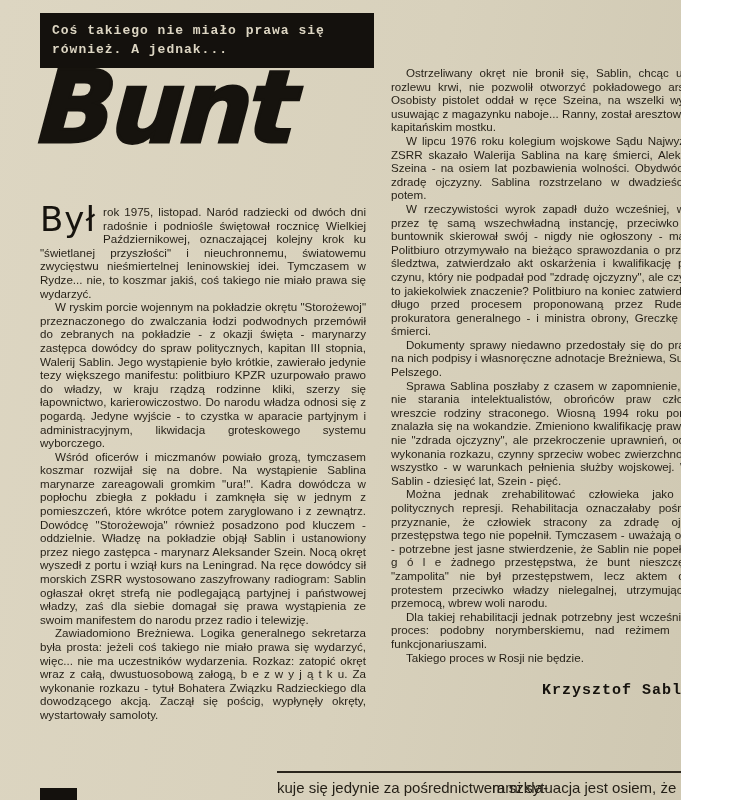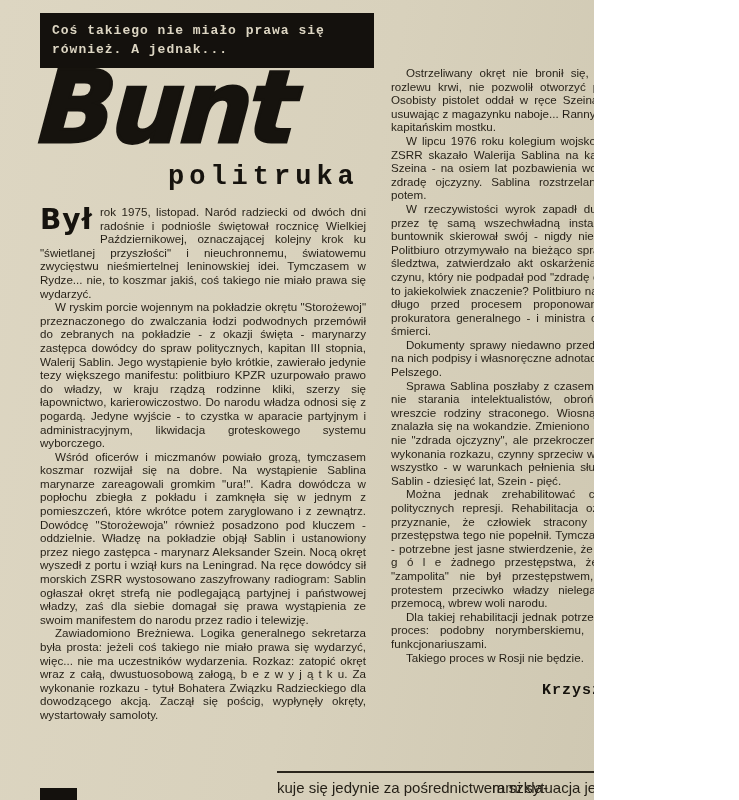--- a/index.html
+++ b/index.html
@@ -1,18 +1,18 @@
 <!DOCTYPE html>
 <html lang="pl"><head>
 <meta charset="utf-8">
 <style>
   html,body{margin:0;padding:0;}
   .page{
     position:relative;
-    width:594px;height:800px;
+    width:681px;height:800px;
     background:#d8d1bc;
     background:linear-gradient(100deg,#ddd6c2 0%,#d8d1bc 55%,#cfc8b2 100%);
     color:#221e16;
     overflow:hidden;
     font-family:"Liberation Sans", sans-serif;
   }
   
   .kicker{
     position:absolute;left:40px;top:13px;width:334px;box-sizing:border-box;
     background:#14110d;color:#ddd6c3;
@@ -41,22 +41,22 @@
     font-size:11.6px;line-height:13.6px;
     text-align:justify;text-indent:15px;
     color:#241f16;
   }
   .body p.first{text-indent:0;}
   .left-body{position:absolute;left:40px;top:205px;width:326px;}
   .right-body{position:absolute;left:391px;top:26px;width:325px;margin-top:40px;}
   .dropcap{
     float:left;
     font-family:"DejaVu Sans", sans-serif;
-    font-weight:bold;
-    font-size:28px;line-height:27px;
+    font-weight:normal;
+    font-size:34px;line-height:27px;
     padding:1px 7px 0 0;
     letter-spacing:1px;
     color:#16130e;
   }
   .byline{
     margin-top:18px;
     text-align:right;
     font-family:"Liberation Mono", monospace;
     font-weight:bold;font-size:15px;letter-spacing:1px;
     color:#16130e;
@@ -83,21 +83,20 @@
 <body>
 
 <div class="page">
 
   <div class="kicker">
     <span>Coś takiego nie miało prawa się</span>
     <span>również. A jednak...</span>
   </div>
 
   <h1 class="title">Bunt</h1>
-  <div class="subtitle">politruka</div>
 
   <div class="body left-body">
     <p class="first"><span class="dropcap">Był</span><span>rok 1975, listopad. Naród radziecki od dwóch dni radośnie i podniośle świętował rocznicę Wielkiej Październikowej, oznaczającej kolejny krok ku "świetlanej przyszłości" i nieuchronnemu, światowemu zwycięstwu nieśmiertelnej leninowskiej idei. Tymczasem w Rydze... nie, to koszmar jakiś, coś takiego nie miało prawa się wydarzyć.</span></p>
     <p>W ryskim porcie wojennym na pokładzie okrętu "Storożewoj" przeznaczonego do zwalczania łodzi podwodnych przemówił do zebranych na pokładzie - z okazji święta - marynarzy zastępca dowódcy do spraw politycznych, kapitan III stopnia, Walerij Sablin. Jego wystąpienie było krótkie, zawierało jedynie tezy większego manifestu: politbiuro KPZR uzurpowało prawo do władzy, w kraju rządzą rodzinne kliki, szerzy się łapownictwo, karierowiczostwo. Do narodu władza odnosi się z pogardą. Jedyne wyjście - to czystka w aparacie partyjnym i administracyjnym, likwidacja groteskowego systemu wyborczego.</p>
     <p>Wśród oficerów i miczmanów powiało grozą, tymczasem koszmar rozwijał się na dobre. Na wystąpienie Sablina marynarze zareagowali gromkim "ura!". Kadra dowódcza w popłochu zbiegła z pokładu i zamknęła się w jednym z pomieszczeń, które wkrótce potem zaryglowano i z zewnątrz. Dowódcę "Storożewoja" również posadzono pod kluczem - oddzielnie. Władzę na pokładzie objął Sablin i ustanowiony przez niego zastępca - marynarz Aleksander Szein. Nocą okręt wyszedł z portu i wziął kurs na Leningrad. Na ręce dowódcy sił morskich ZSRR wystosowano zaszyfrowany radiogram: Sablin ogłaszał okręt strefą nie podlegającą partyjnej i państwowej władzy, zaś dla siebie domagał się prawa wystąpienia ze swoim manifestem do narodu przez radio i telewizję.</p>
     <p>Zawiadomiono Breżniewa. Logika generalnego sekretarza była prosta: jeżeli coś takiego nie miało prawa się wydarzyć, więc... nie ma uczestników wydarzenia. Rozkaz: zatopić okręt wraz z całą, dwustuosobową załogą, b e z  w y j ą t k u. Za wykonanie rozkazu - tytuł Bohatera Związku Radzieckiego dla dowodzącego akcją. Zaczął się pościg, wypłynęły okręty, wystartowały samoloty.</p>
   </div>
 
   <div class="body right-body">
     <p>Ostrzeliwany okręt nie bronił się, Sablin, chcąc uniknąć rozlewu krwi, nie pozwolił otworzyć pokładowego arsenału. Osobisty pistolet oddał w ręce Szeina, na wszelki wypadek usuwając z magazynku naboje... Ranny, został aresztowany na kapitańskim mostku.</p>

